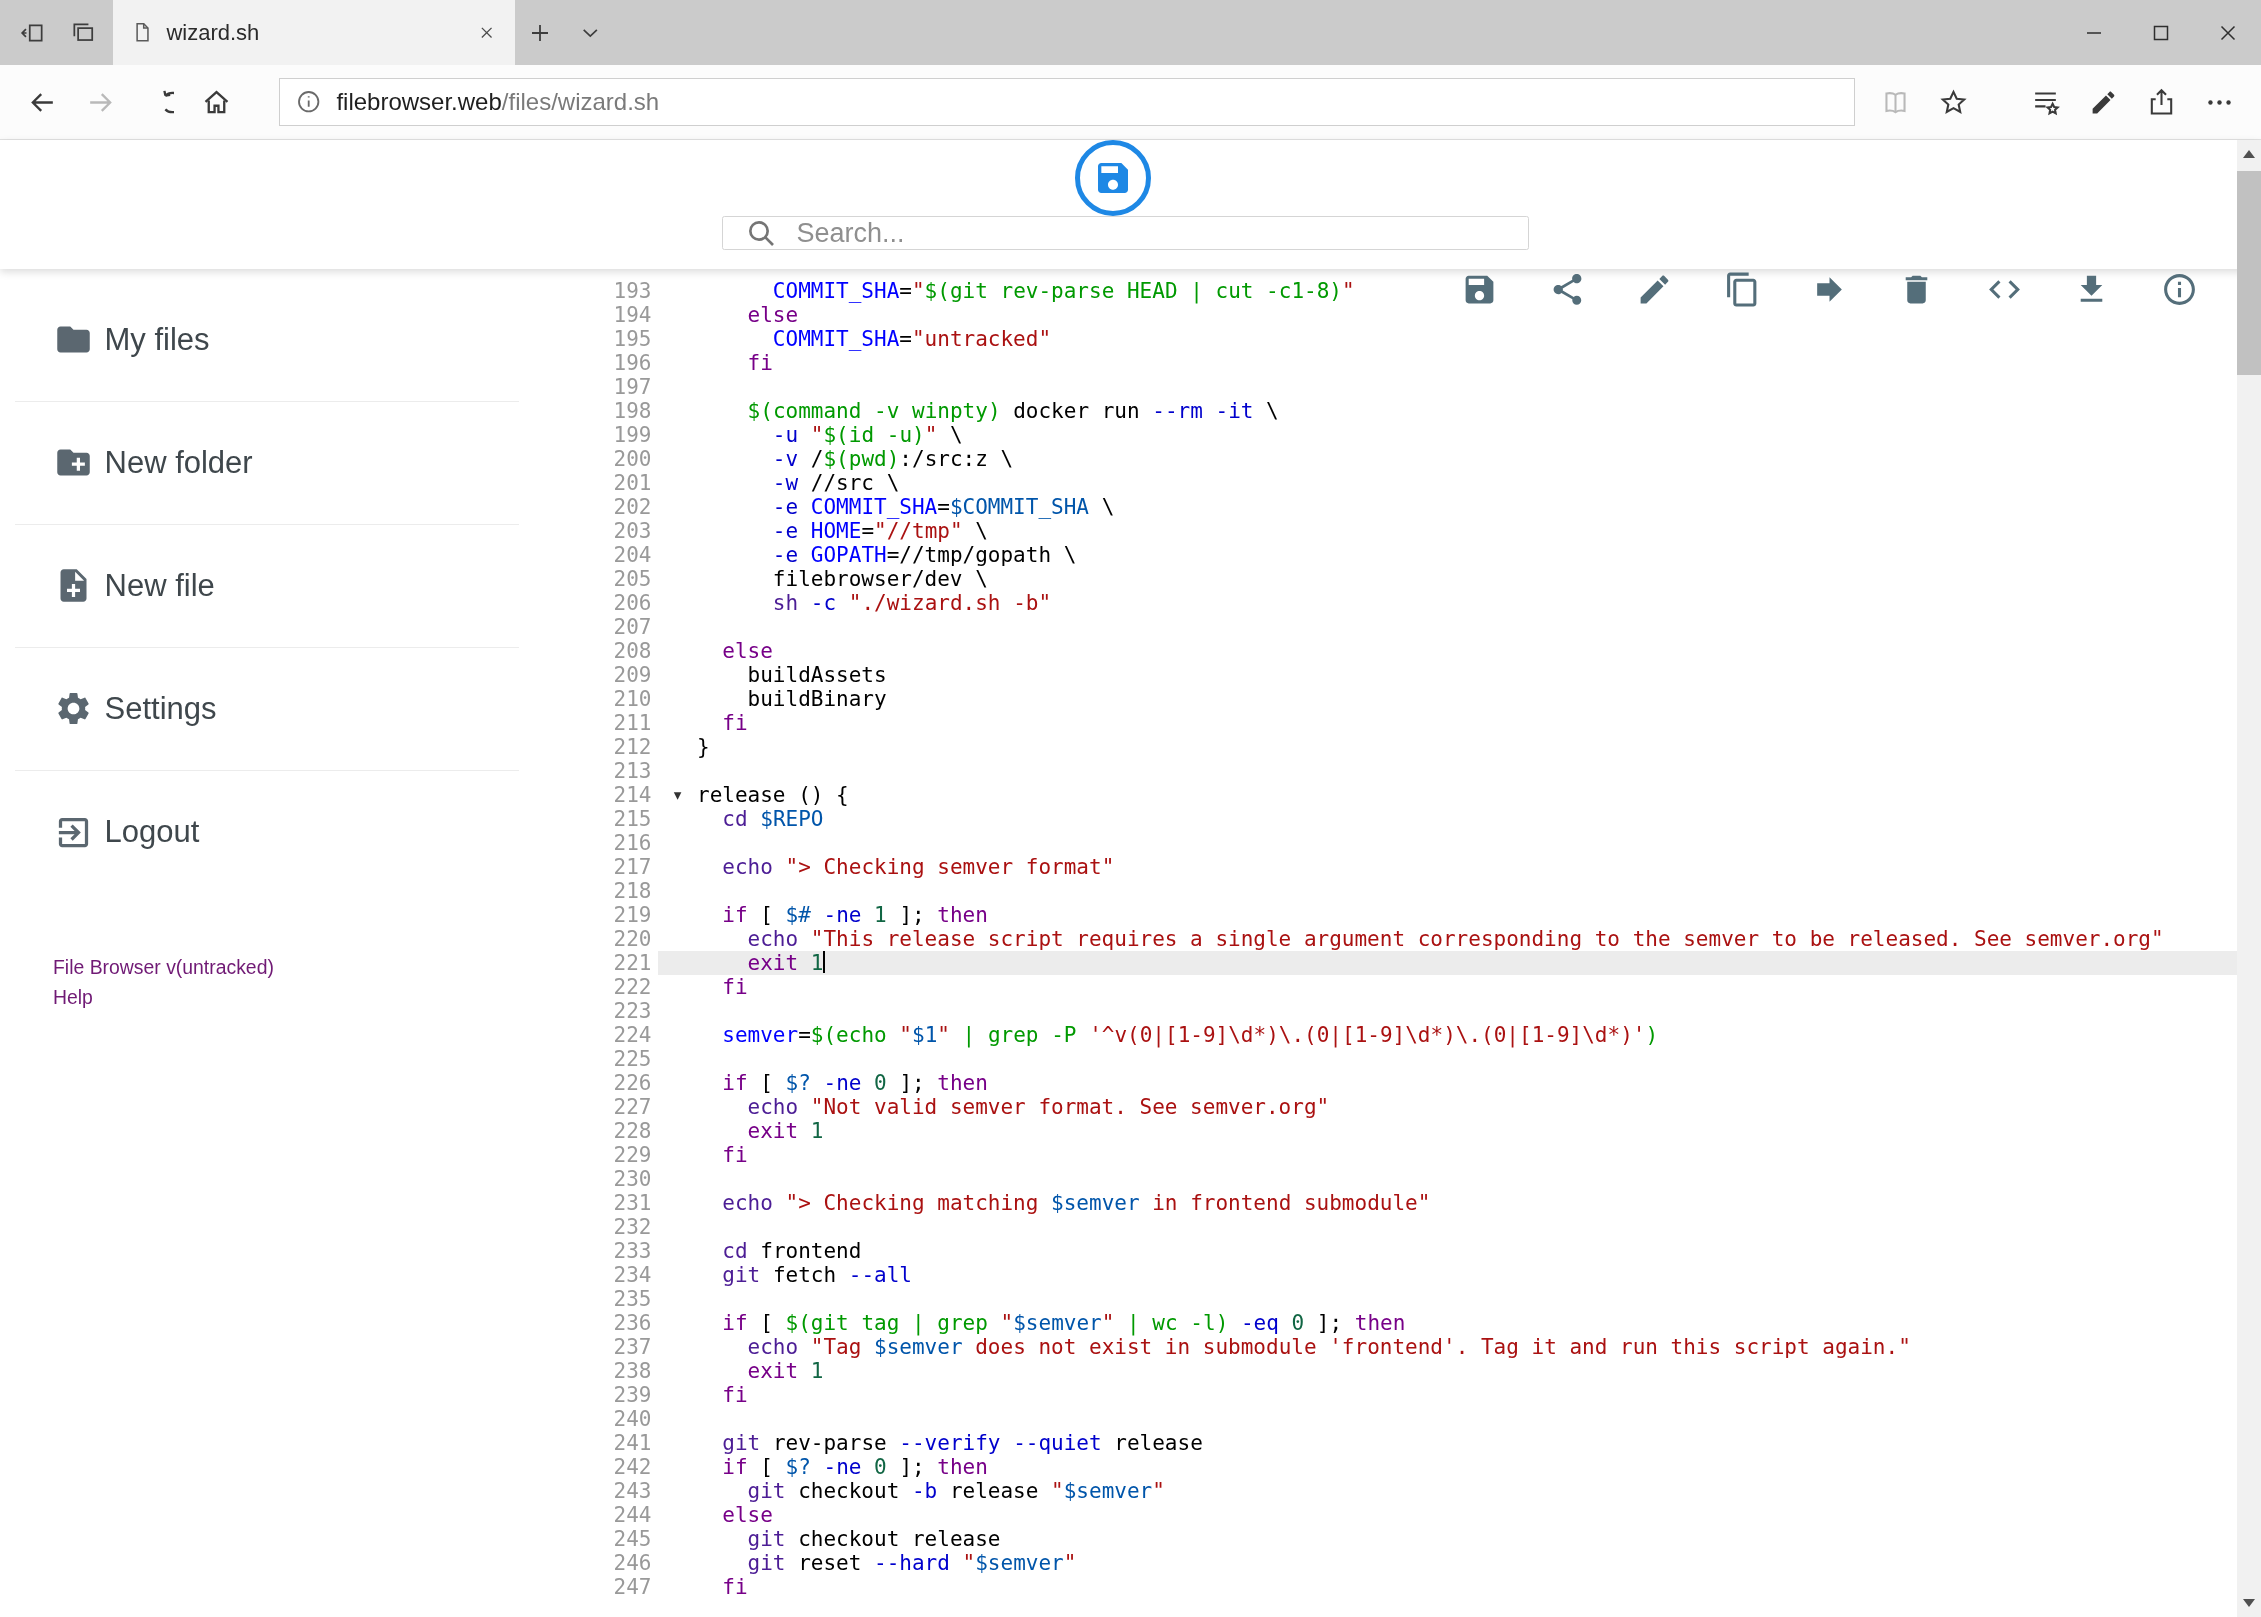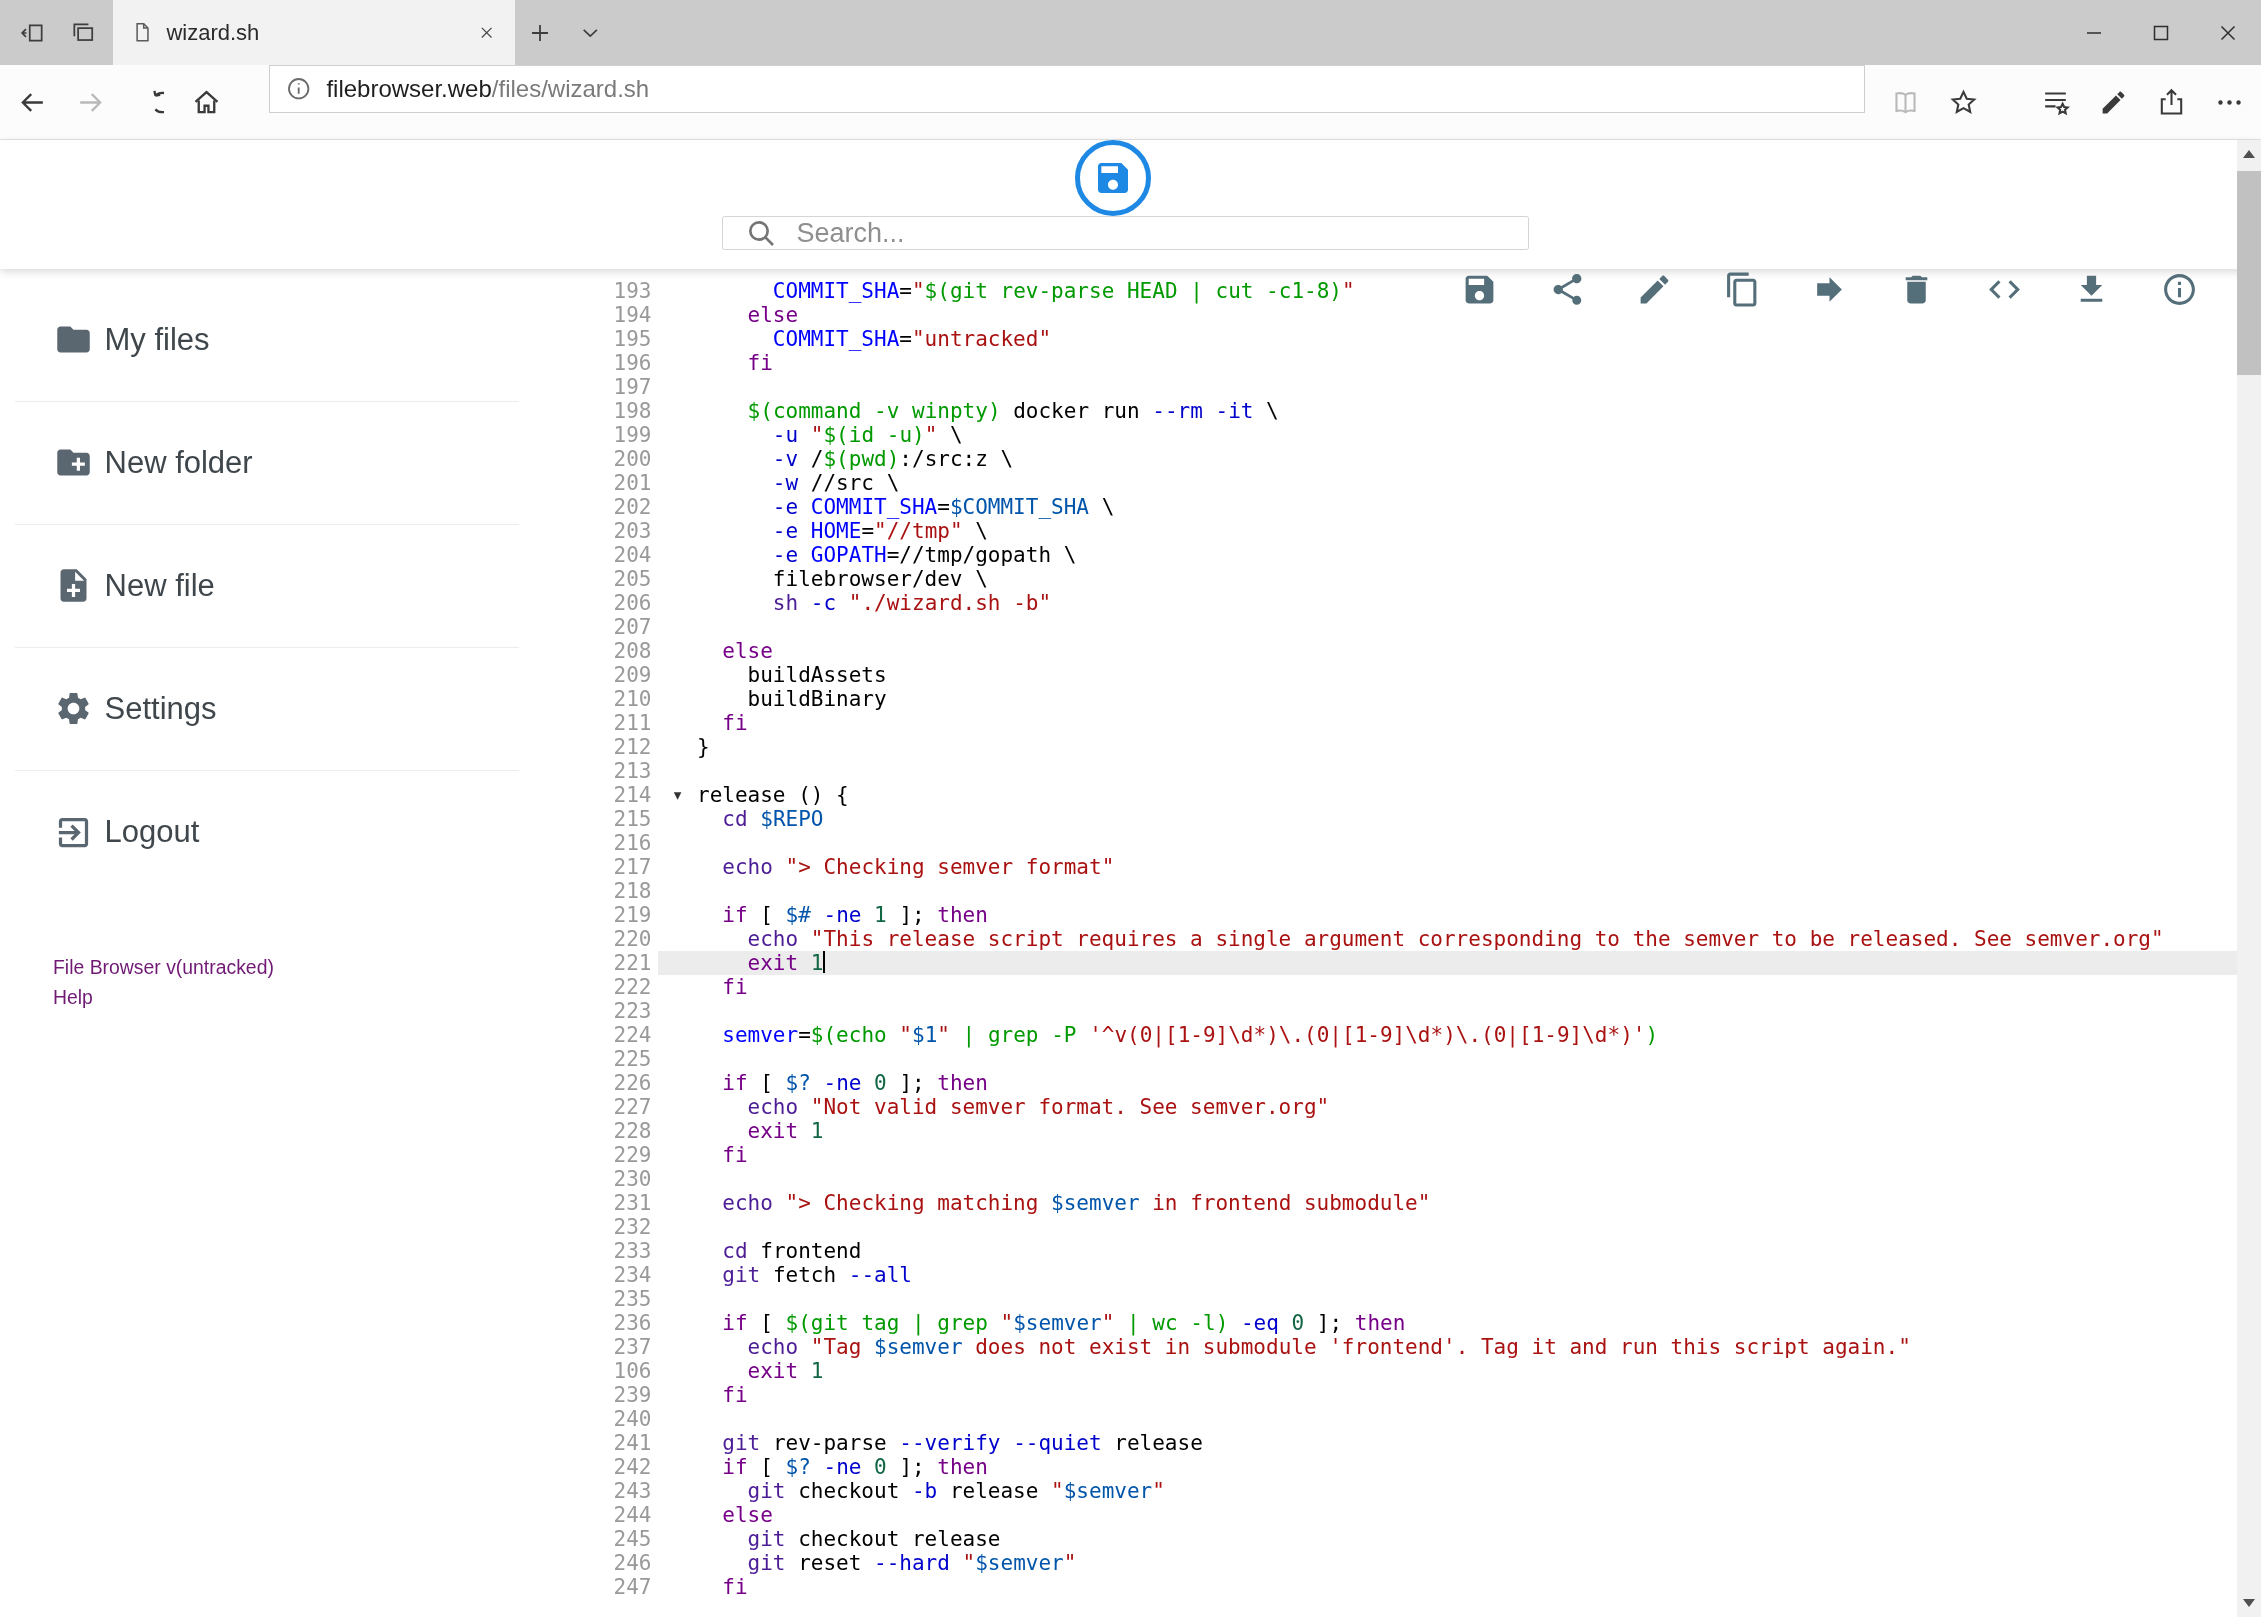--- a/index.html
+++ b/index.html
@@ -12,21 +12,21 @@
   .tab-tools { display: flex; align-items: stretch; padding-left: 8px; }
   .chrome-btn { width: 50px; border: none; background: none; display: flex; align-items: center; justify-content: center; color: #3d3d3d; }
   .tab { width: 402px; margin-left: 4.8px; background: #f2f2f2; display: flex; align-items: center; padding: 0 18px; gap: 13px; }
   .tab-title { font-size: 22px; color: #2b2b2b; flex: 1; white-space: nowrap; overflow: hidden; }
   .tab-close { font-size: 24px; color: #4c4c4c; line-height: 1; }
   .newtab-btn { font-size: 36px; font-weight: 300; color: #3d3d3d; }
   .win-controls { margin-left: auto; display: flex; }
   .win-btn { width: 67px; display: flex; align-items: center; justify-content: center; color: #2e2e2e; }
 
   
-  .navbar { height: 75px; background: #fcfcfc; border-bottom: 0.8px solid #e2e2e2; display: flex; align-items: flex-start; padding: 0 3px; flex: none; }
+  .navbar { height: 75px; background: #fcfcfc; border-bottom: 0.8px solid #e2e2e2; display: flex; align-items: center; padding: 0 13px; flex: none; }
   .nav-btn { width: 58px; height: 74px; border: none; background: none; display: flex; align-items: center; justify-content: center; color: #3a3a3a; }
   .nav-btn.disabled { color: #b9b9b9; }
   .url-box { flex: 1; height: 48px; background: #fff; border: 0.8px solid #cfcfcf; display: flex; align-items: center; margin: 0 11.3px 0 34px; padding: 0 14.5px; gap: 14.5px; font-size: 24px; white-space: nowrap; overflow: hidden; }
   .url-domain { color: #1f1f1f; }
   .url-path { color: #7a7a7a; }
   .site-info { color: #6a6a6a; display: flex; align-items: center; }
   .nav-gap { width: 34px; }
 
   
   .page { position: relative; height: 1477px; flex: none; background: #fff; }
@@ -601,21 +601,21 @@
               <span class="ln">236</span>
               <span class="fold"></span>
               <span class="codetxt">  <span class="tok-kw">if</span> [ <span class="tok-quote">$(</span><span class="tok-quote">git</span><span class="tok-quote"> </span><span class="tok-quote">tag</span><span class="tok-quote"> </span><span class="tok-quote">|</span><span class="tok-quote"> </span><span class="tok-quote">grep</span><span class="tok-quote"> </span><span class="tok-str">"</span><span class="tok-var">$semver</span><span class="tok-str">"</span><span class="tok-quote"> </span><span class="tok-quote">|</span><span class="tok-quote"> </span><span class="tok-quote">wc</span><span class="tok-quote"> </span><span class="tok-quote">-</span><span class="tok-quote">l</span><span class="tok-quote">)</span> <span class="tok-attr">-eq</span> <span class="tok-num">0</span> ]; <span class="tok-kw">then</span></span>
             </div>
             <div class="code-line">
               <span class="ln">237</span>
               <span class="fold"></span>
               <span class="codetxt">    <span class="tok-builtin">echo</span> <span class="tok-str">"</span><span class="tok-str">Tag </span><span class="tok-var">$semver</span><span class="tok-str"> does not exist in submodule 'frontend'. Tag it and run this script again.</span><span class="tok-str">"</span></span>
             </div>
             <div class="code-line">
-              <span class="ln">106</span>
+              <span class="ln">238</span>
               <span class="fold"></span>
               <span class="codetxt">    <span class="tok-kw">exit</span> <span class="tok-num">1</span></span>
             </div>
             <div class="code-line">
               <span class="ln">239</span>
               <span class="fold"></span>
               <span class="codetxt">  <span class="tok-kw">fi</span></span>
             </div>
             <div class="code-line">
               <span class="ln">240</span>

